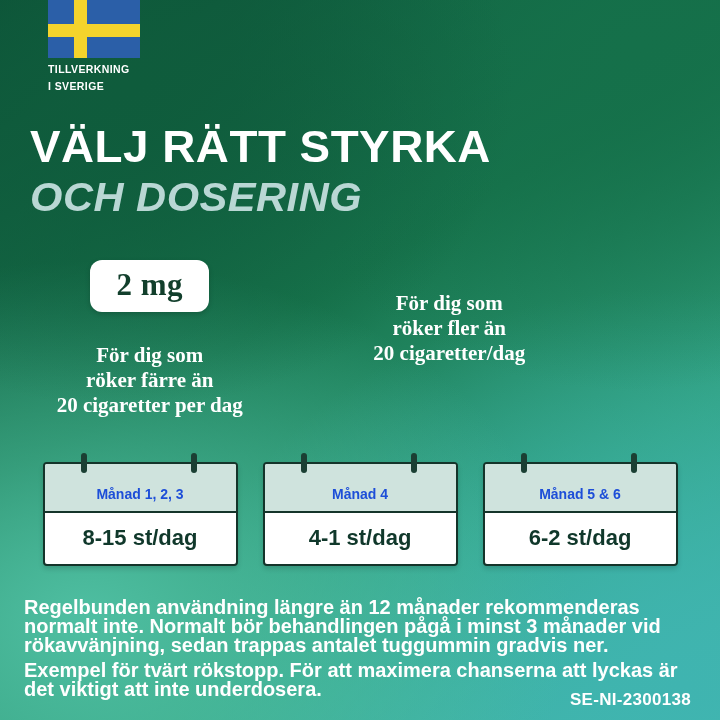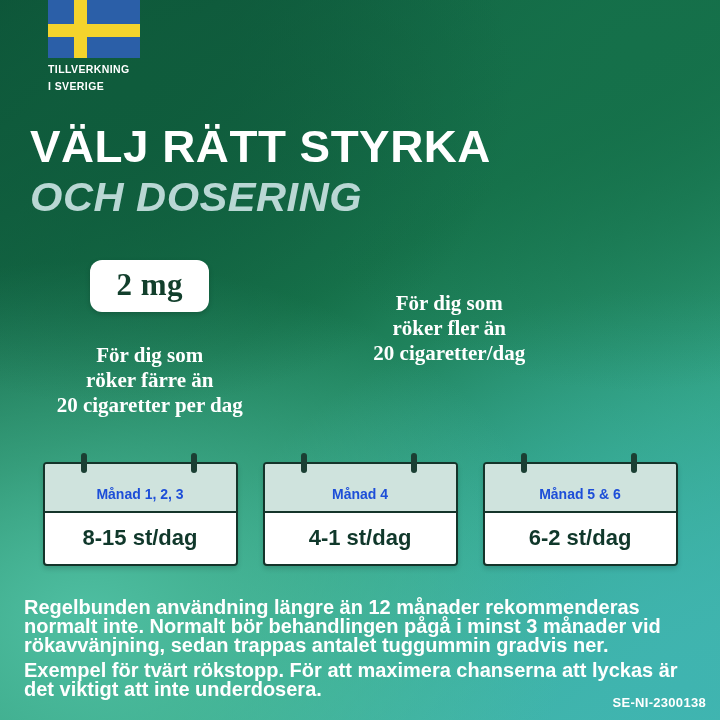--- a/index.html
+++ b/index.html
@@ -196,24 +196,24 @@
     color: #ffffff;
     font-size: 20px;
     font-weight: bold;
     line-height: 19px;
   }
   .foot-p + .foot-p {
     margin-top: 6px;
   }
   .code {
     position: absolute;
-    right: 14px;
+    right: 29px;
     bottom: 10px;
     color: #ffffff;
-    font-size: 13px;
+    font-size: 17px;
     font-weight: bold;
     letter-spacing: 0.3px;
   }
 </style>
 </head>
 <body>
 
 <div class="poster">
 
   <div class="flag-wrap">

